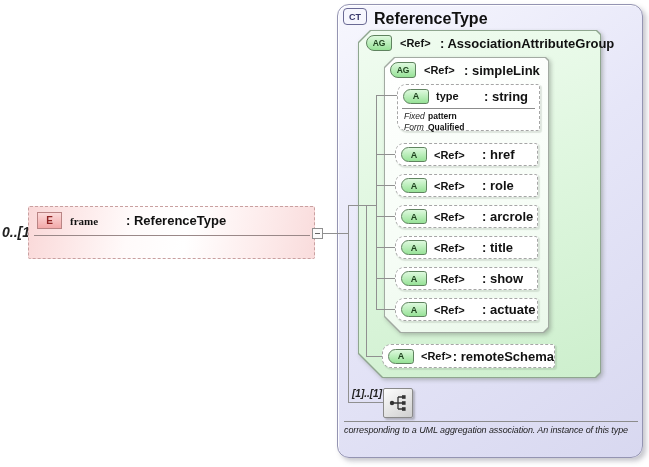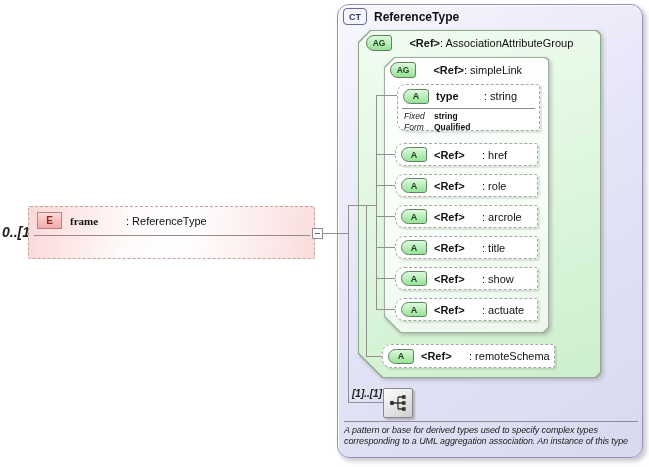--- a/index.html
+++ b/index.html
@@ -42,36 +42,36 @@
   .badge-a{
     width:26px;height:15px;border:1px solid #5f835f;border-radius:8px 3px 3px 8px;
     font-size:9px;color:#1f421f;
     background:linear-gradient(#def9de 0%,#97e297 100%);
   }
   .badge-e{
     width:25px;height:17px;border:1px solid #b98484;font-size:10px;color:#8e2323;
     background:linear-gradient(#fcdada 0%,#f2a9a9 100%);
   }
   
-  .hdr-row{position:absolute;display:flex;align-items:center;text-align:right;}
+  .hdr-row{position:absolute;display:flex;align-items:center;}
   .rname{margin-left:8px;width:40px;font-weight:bold;font-size:11px;white-space:nowrap;}
-  .rtype{font-weight:normal;font-size:11px;white-space:nowrap;}
-  .ct-title{position:absolute;left:374px;top:10px;font-weight:bold;font-size:12px;}
+  .rtype{font-weight:bold;font-size:13px;white-space:nowrap;}
+  .ct-title{position:absolute;left:374px;top:10px;font-weight:bold;font-size:16px;}
   
   .attr-box{
     position:absolute;box-sizing:border-box;
     border:1px dashed #a6a6a6;border-radius:9px 3px 3px 9px;
     background:#ffffff;box-shadow:1.5px 1.5px 1px rgba(100,120,100,0.18);
   }
   .attr-inner{display:flex;align-items:center;height:100%;padding-left:5px;}
   .attr-inner .rname{width:48px;margin-left:7px;}
   
   .facet-sep{position:absolute;left:4px;right:4px;top:23px;height:1px;background:#8c8c8c;}
   .facets{position:absolute;left:6px;top:26px;font-size:8.5px;line-height:10.5px;}
-  .facet-row{display:flex;gap:6px;}
+  .facet-row{display:flex;}
   .facet-label{font-style:italic;width:24px;color:#222;}
   .facet-value{font-weight:bold;}
   
   .cline{position:absolute;background:#909090;}
   
   .mg-box{
     position:absolute;left:383px;top:388px;width:30px;height:30px;box-sizing:border-box;
     border:1px solid #8a8a8a;border-radius:2px;
     background:linear-gradient(145deg,#fdfdfd 0%,#e4e4e4 55%,#cfcfcf 100%);
     box-shadow:2px 2px 2px rgba(90,90,90,0.35);
@@ -149,21 +149,21 @@
   <div class="attr-box" style="left:397px;top:84px;width:143px;height:47px;">
     <div class="attr-inner" style="height:22px;">
       <span class="badge badge-a">A</span>
       <span class="rname">type</span>
       <span class="rtype">: string</span>
     </div>
     <div class="facet-sep"></div>
     <div class="facets">
       <div class="facet-row">
         <span class="facet-label">Fixed</span>
-        <span class="facet-value">string</span>
+        <span class="facet-value">pattern</span>
       </div>
       <div class="facet-row">
         <span class="facet-label">Form</span>
         <span class="facet-value">Qualified</span>
       </div>
     </div>
   </div>
 
   <div class="attr-box" style="left:395px;top:143px;width:143px;height:23px;">
     <div class="attr-inner">
@@ -222,21 +222,20 @@
       <circle cx="4" cy="10" r="2.2" fill="#333"></circle>
       <path d="M4 10 H10 M10 4 V16 M10 4 H14.5 M10 10 H14.5 M10 16 H14.5" stroke="#333" stroke-width="1.3" fill="none"></path>
       <rect x="14" y="2.2" width="3.6" height="3.6" fill="#333"></rect>
       <rect x="14" y="8.2" width="3.6" height="3.6" fill="#333"></rect>
       <rect x="14" y="14.2" width="3.6" height="3.6" fill="#333"></rect>
     </svg>
   </div>
 
   <div class="anno-sep"></div>
   <div class="ct-anno">
-    <div class="anno-line">A pattern or base for derived types used to specify complex types</div>
     <div class="anno-line">corresponding to a UML aggregation association.  An instance of this type</div>
   </div>
 
   <div class="card-label" style="left:2px;top:224px;font-size:14px;">0..[1]</div>
   <div class="elem-box">
     <div class="elem-hdr">
       <span class="badge badge-e">E</span>
       <span class="rname">frame</span>
       <span class="rtype">: ReferenceType</span>
     </div>

